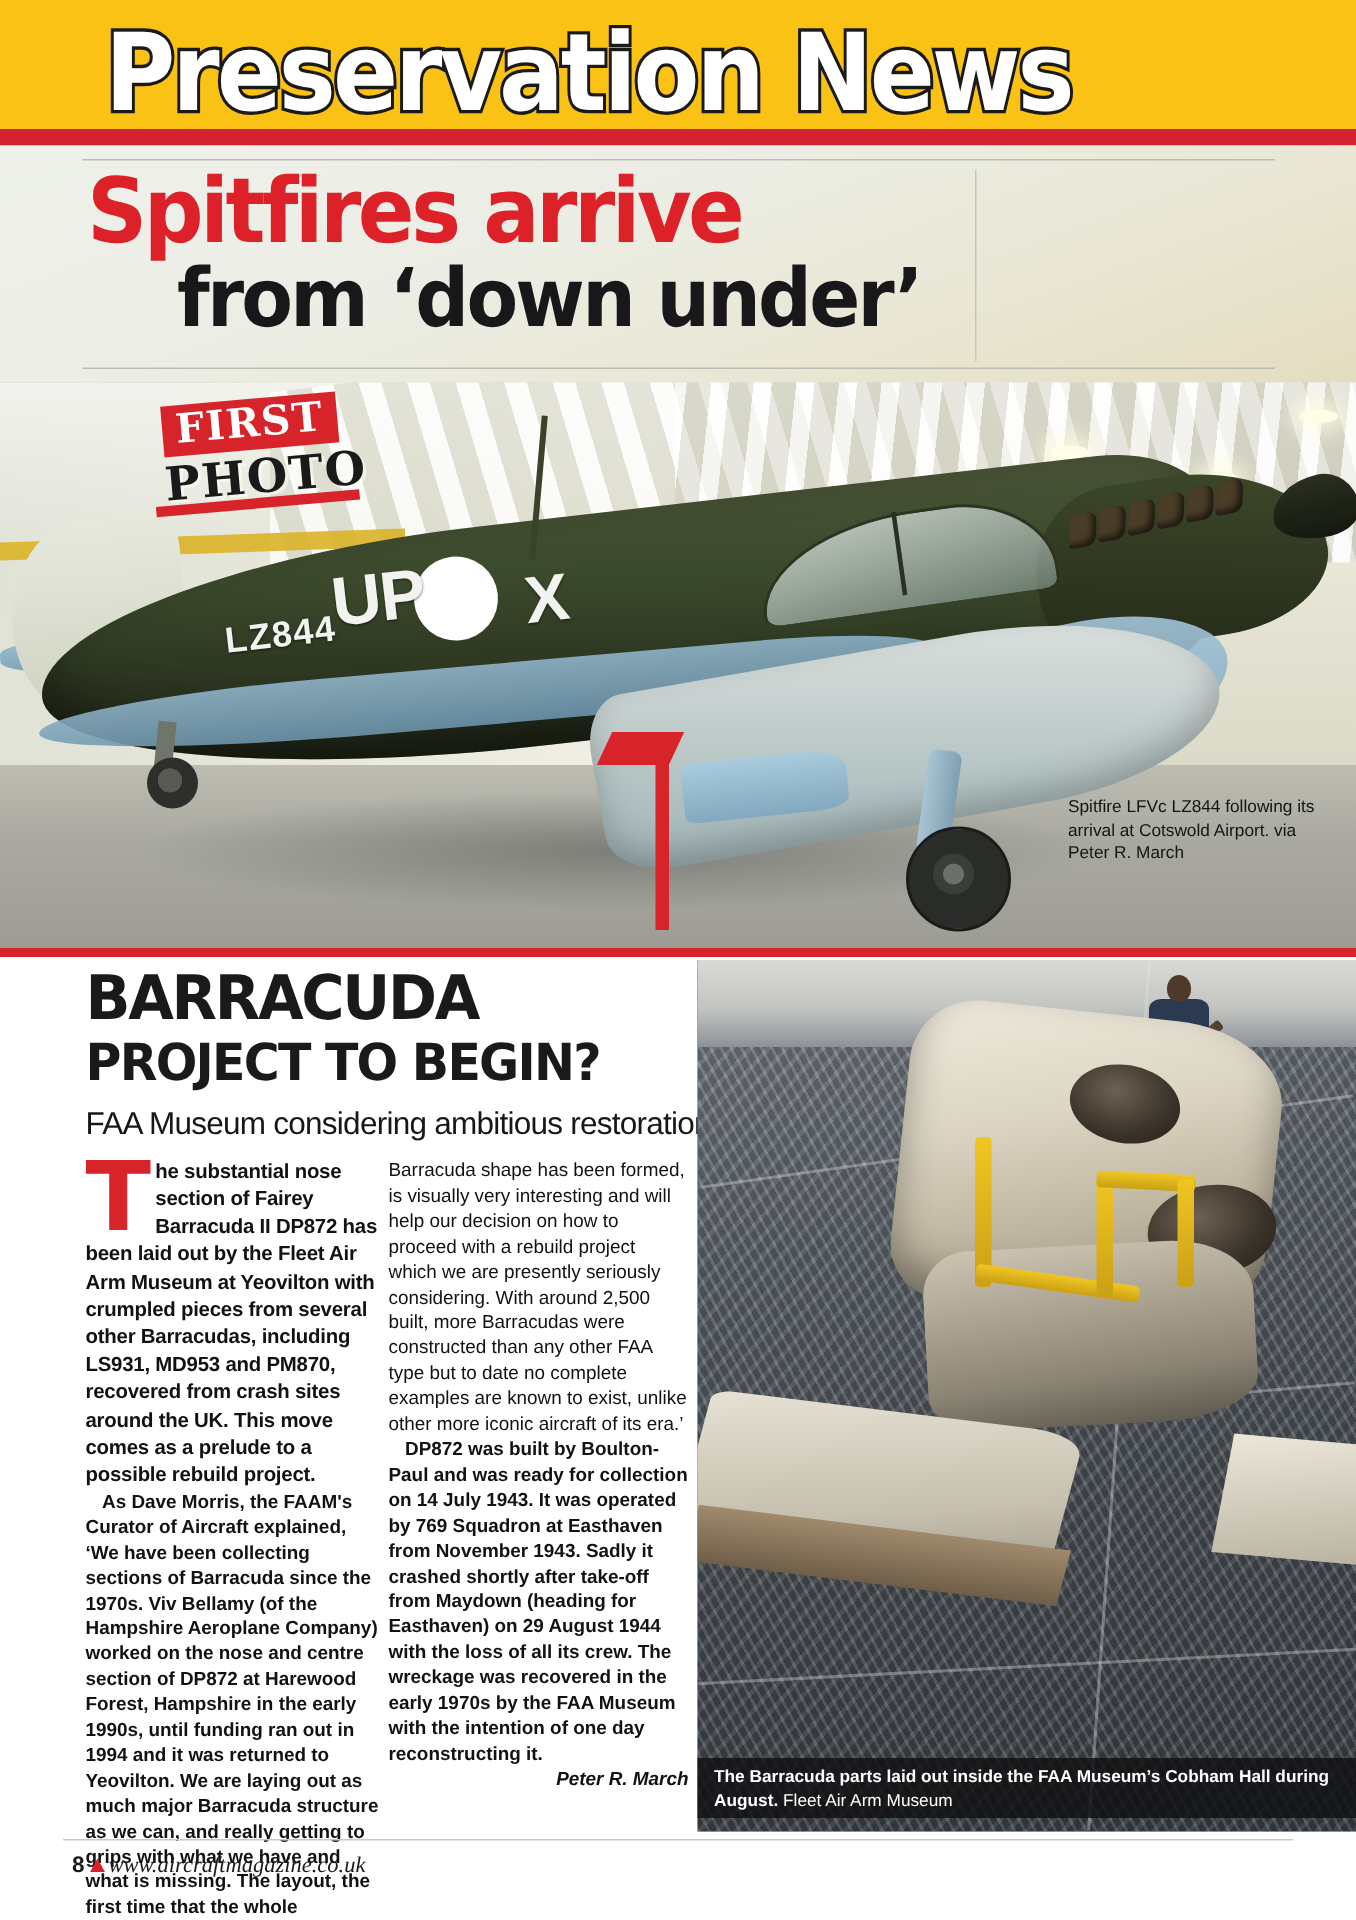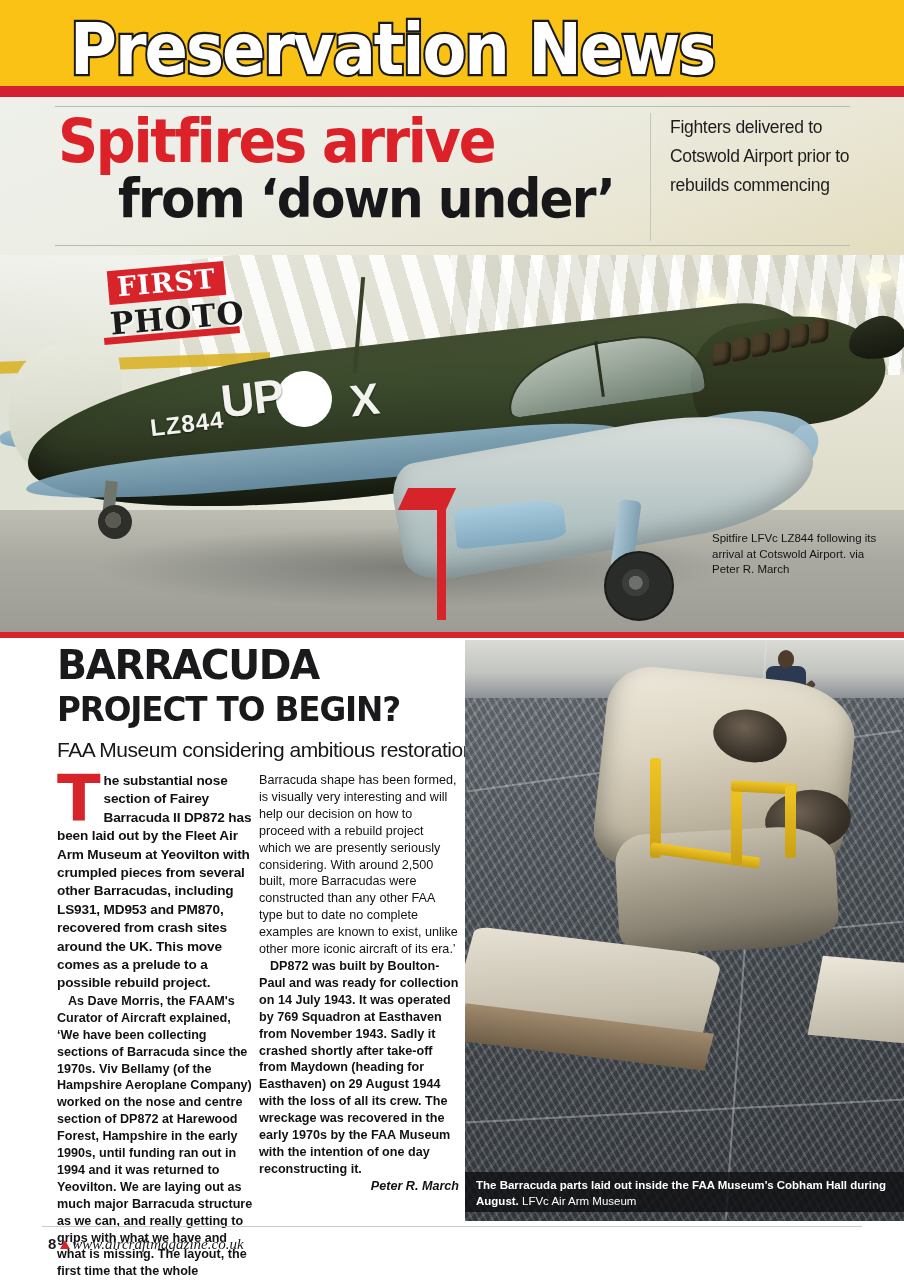--- a/index.html
+++ b/index.html
@@ -638,21 +638,20 @@
   <div class="masthead-title">Preservation News</div>
 </div>
 <div class="masthead-redstripe"></div>
 
 <div class="headline-area">
   <div class="hl-rule-top"></div>
   <div class="hl-rule-bottom"></div>
   <div class="hl-vrule"></div>
   <div class="hl-line1">Spitfires arrive</div>
   <div class="hl-line2">from ‘down under’</div>
-  <div class="hl-standfirst">Fighters delivered to Cotswold Airport prior to rebuilds commencing</div>
 </div>
 
 <div class="spit-photo">
   <div class="hangar-bg"></div>
   <div class="ceiling"></div>
   <div class="ceiling2"></div>
   <div class="hangar-lamp" style="left:700px;top:42px;"></div>
   <div class="hangar-lamp" style="left:800px;top:60px;"></div>
   <div class="hangar-lamp" style="left:866px;top:18px;"></div>
   <div class="wall-right"></div>
@@ -751,19 +750,19 @@
   <div class="panel-right"></div>
 
   <div class="frame-yellow" style="left:185px;top:118px;width:11px;height:100px;"></div>
   <div class="frame-yellow" style="left:185px;top:210px;width:110px;height:11px;transform:rotate(8deg);"></div>
   <div class="frame-yellow" style="left:266px;top:145px;width:11px;height:80px;"></div>
   <div class="frame-yellow" style="left:266px;top:142px;width:66px;height:11px;transform:rotate(3deg);"></div>
   <div class="frame-yellow" style="left:320px;top:146px;width:11px;height:72px;"></div>
 </div>
 
 <div class="barr-caption">
-  <b>The Barracuda parts laid out inside the FAA Museum’s Cobham Hall during August.</b><span> LFVc Air Arm Museum</span>
+  <b>The Barracuda parts laid out inside the FAA Museum’s Cobham Hall during August.</b><span> Fleet Air Arm Museum</span>
 </div>
 
 <div class="footer-rule"></div>
 <div class="footer">
   <span class="pg">8</span><span class="tri"></span><span class="url">www.aircraftmagazine.co.uk</span>
 </div>
 
 </body></html>

